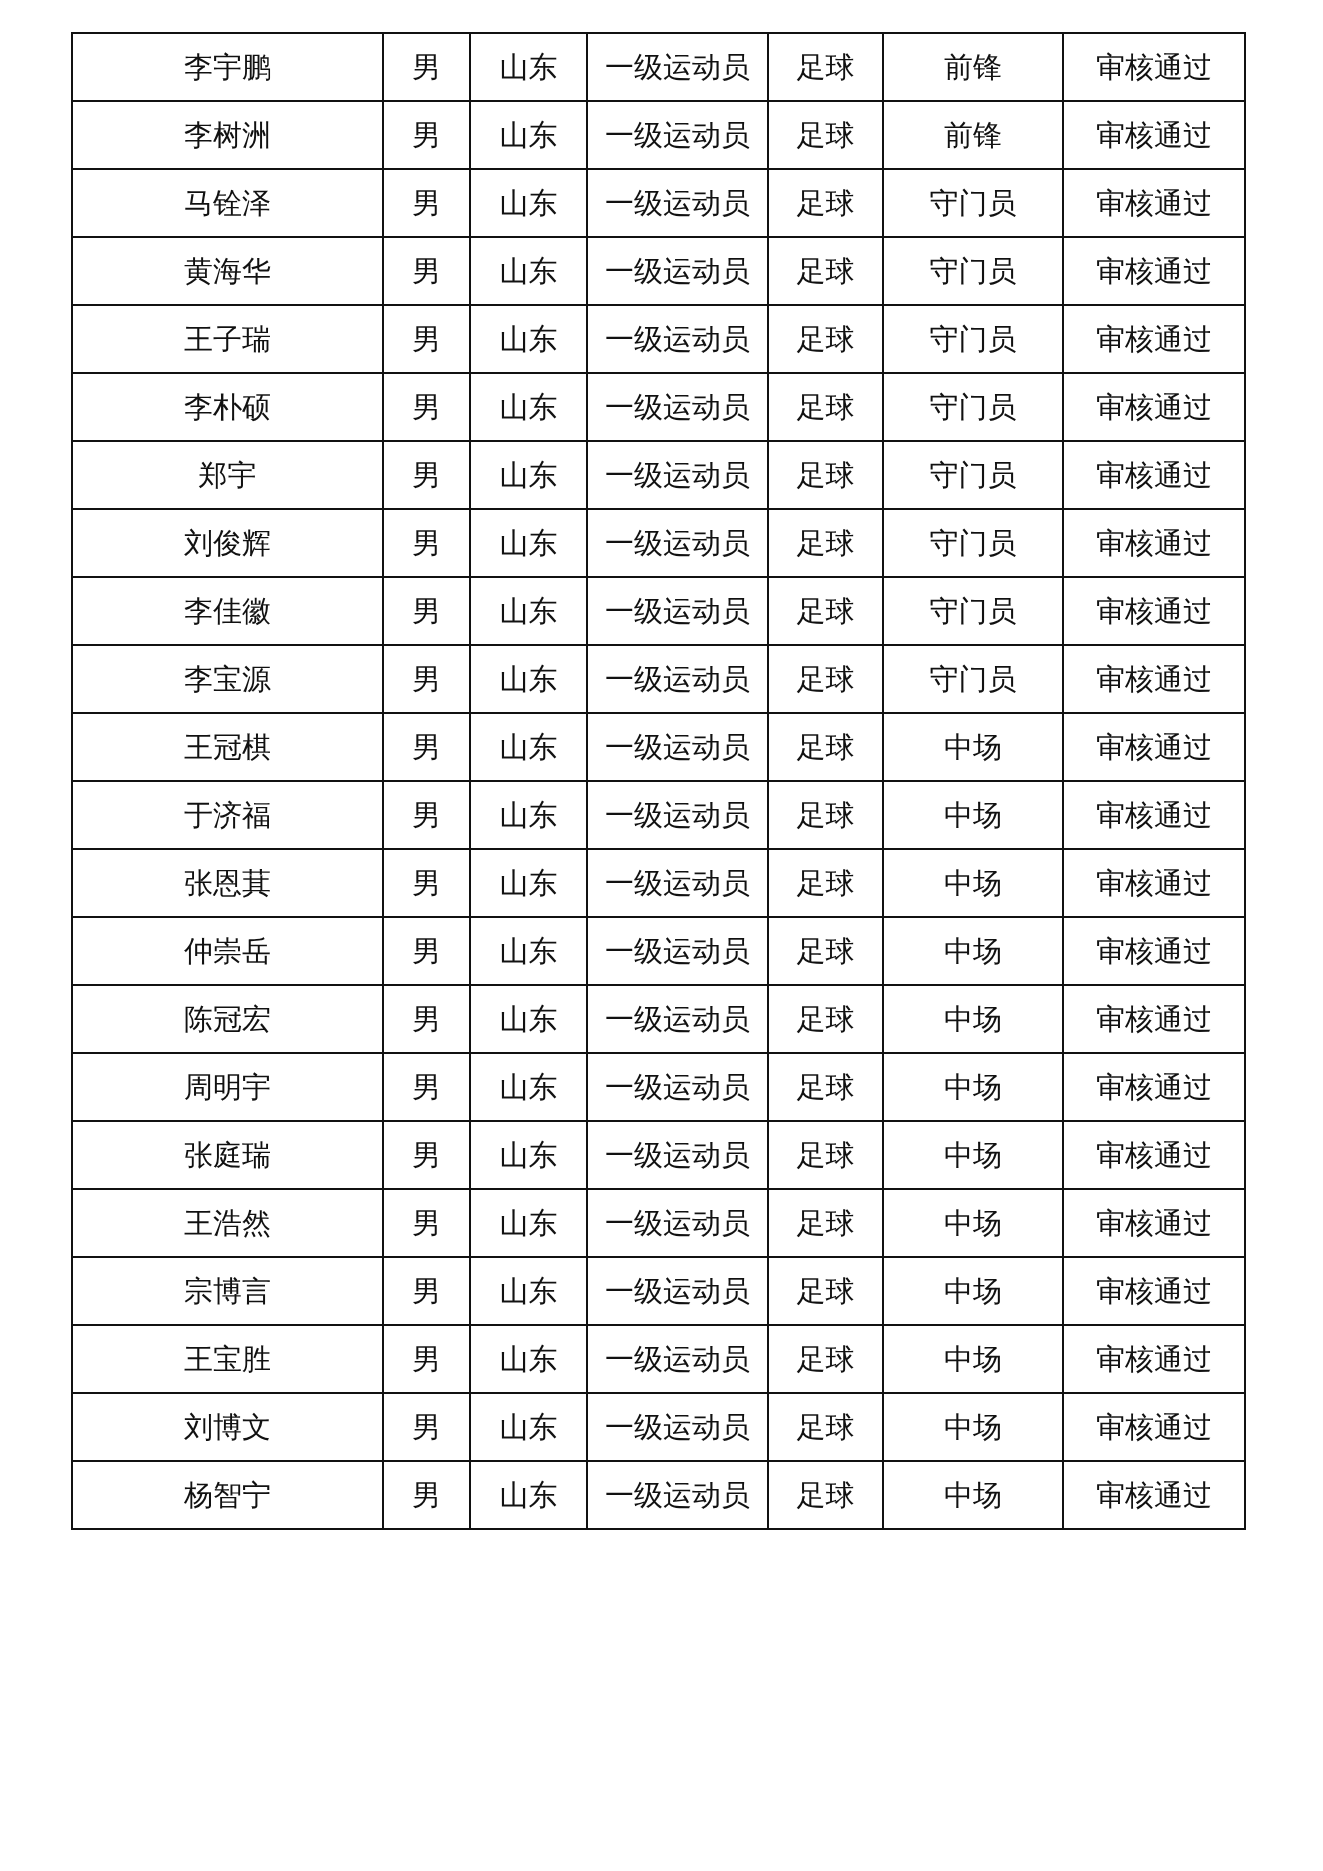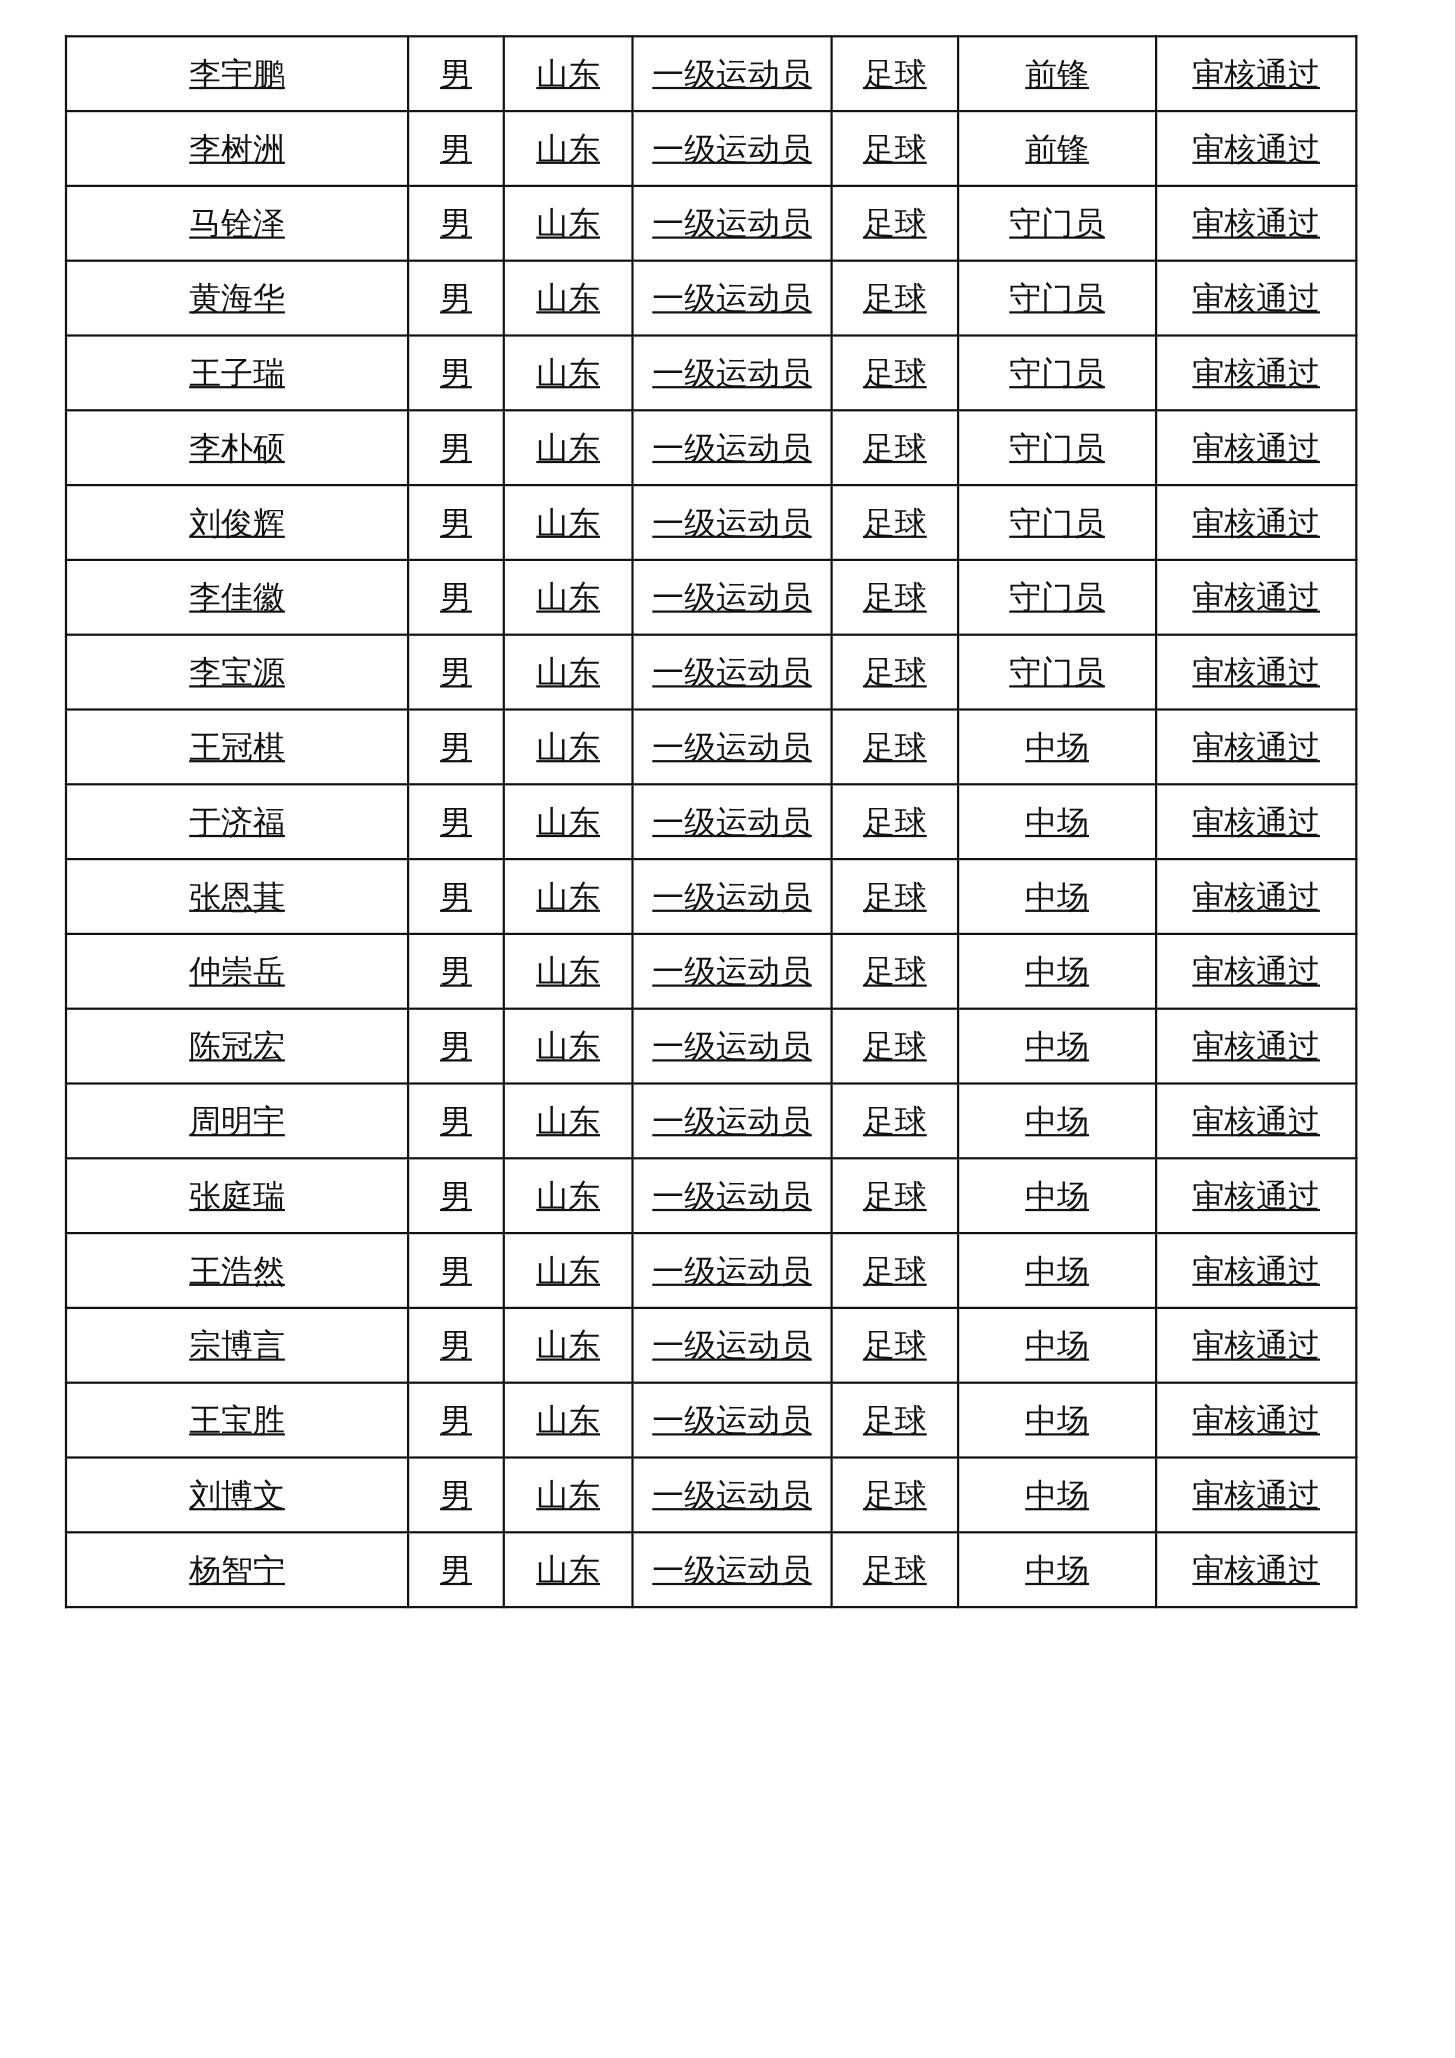--- a/index.html
+++ b/index.html
@@ -10,26 +10,25 @@
     body {
       width: 1323px;
       height: 1871px;
       position: relative;
       overflow: hidden;
       font-family: "DejaVu Sans", "Liberation Sans", sans-serif;
       color: #111111;
     }
     .roster-table {
       position: absolute;
-      left: 59px;
+      left: 71px;
       top: 32px;
       width: 1173px;
       border-collapse: collapse;
       table-layout: fixed;
-      text-decoration: underline;
     }
     .roster-table td {
       border: 2.5px solid #111111;
       height: 66px;
       padding: 0;
       text-align: center;
       vertical-align: middle;
       font-size: 29px;
       line-height: 1;
       white-space: nowrap;
@@ -105,20 +104,29 @@
       <tr>
         <td>李朴硕</td>
         <td>男</td>
         <td>山东</td>
         <td>一级运动员</td>
         <td>足球</td>
         <td>守门员</td>
         <td>审核通过</td>
       </tr>
       <tr>
+        <td>郑宇</td>
+        <td>男</td>
+        <td>山东</td>
+        <td>一级运动员</td>
+        <td>足球</td>
+        <td>守门员</td>
+        <td>审核通过</td>
+      </tr>
+      <tr>
         <td>刘俊辉</td>
         <td>男</td>
         <td>山东</td>
         <td>一级运动员</td>
         <td>足球</td>
         <td>守门员</td>
         <td>审核通过</td>
       </tr>
       <tr>
         <td>李佳徽</td>

